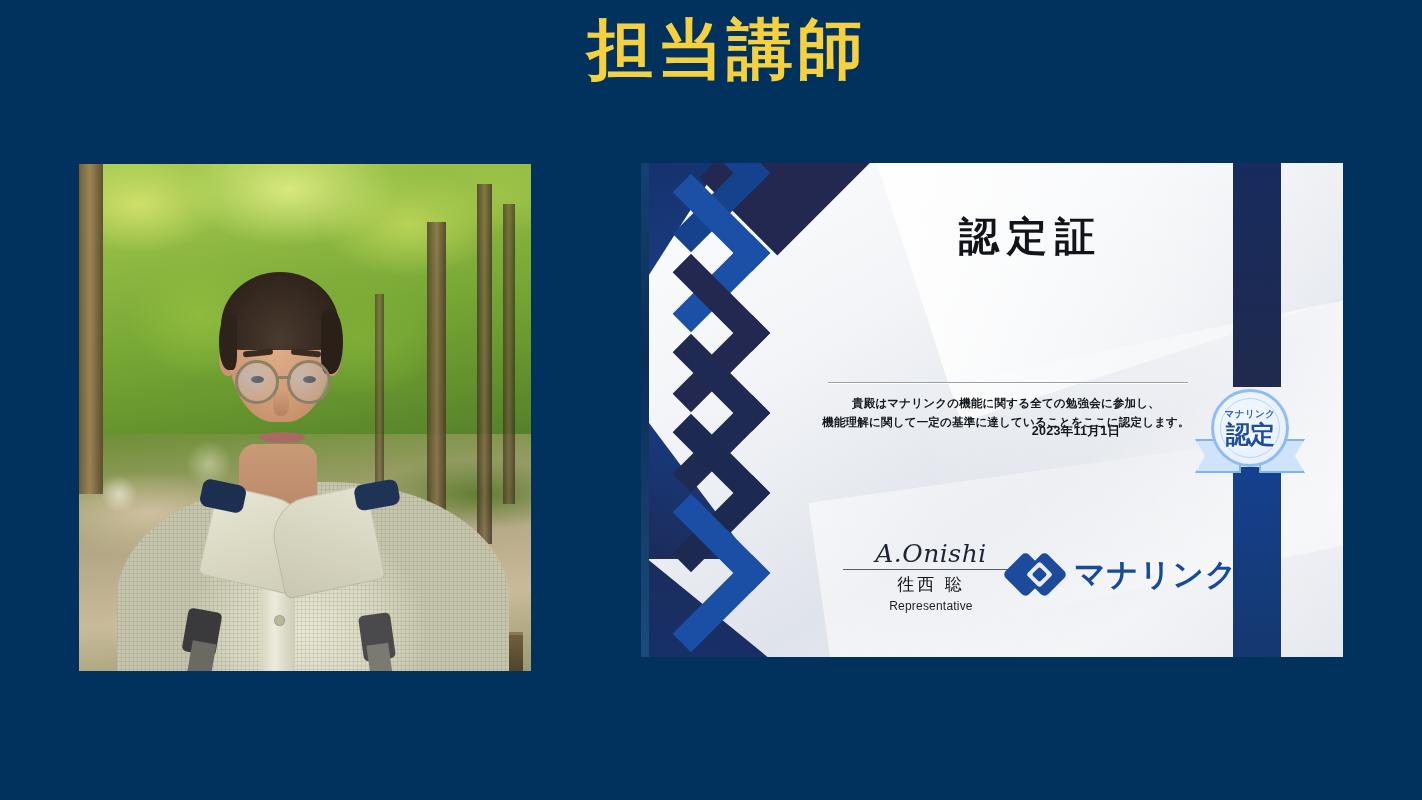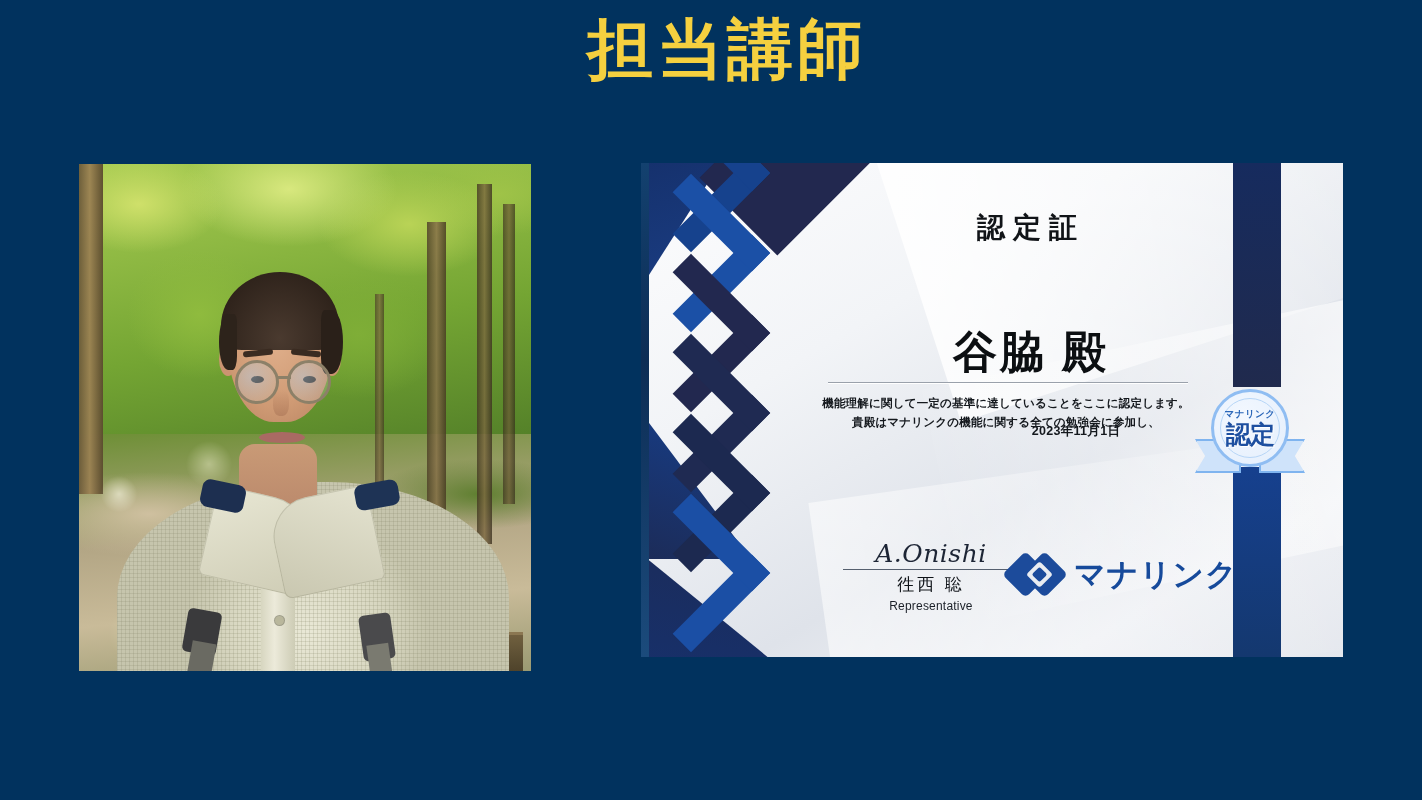--- a/index.html
+++ b/index.html
@@ -216,21 +216,21 @@
     position:absolute; left:6px; top:6px; right:6px; bottom:6px;
     border-radius:50%; border:1.5px solid #b7d6f7;
   }
   .seal-sub { font-size:9.5px; font-weight:700; color:#2a66b8; letter-spacing:.5px; line-height:1; position:relative; z-index:2; }
   .seal-main { font-size:25px; font-weight:700; color:#1d4fa0; line-height:1; margin-top:3px; position:relative; z-index:2;
     text-shadow:1px 1px 0 #ffffff; letter-spacing:-1px; }
 
   
   .cert-heading {
     position:absolute; left:190px; top:46px; width:400px;
-    text-align:center; font-size:28px; font-weight:900; color:#111418;
+    text-align:center; font-size:40px; font-weight:900; color:#111418;
     letter-spacing:8px;
   }
   .cert-recipient {
     position:absolute; left:190px; top:160px; width:400px;
     text-align:center; font-size:44px; font-weight:900; color:#0c0f12;
     letter-spacing:3px;
   }
   .cert-rule {
     position:absolute; left:187px; top:219px; width:360px; height:1px;
     background:#9aa1ab;
@@ -367,27 +367,26 @@
         <i></i>
       </div>
     <div class="chev-edge"></div>
   </div>
 
   <div class="bar-top"></div>
   <div class="bar-bottom"></div>
 
   <div class="cert-heading">認定証</div>
 
-  <div class="cert-recipient">谷脇 殿</div>
 
   <div class="cert-rule"></div>
 
   <div class="cert-body">
+    <div>貴殿はマナリンクの機能に関する全ての勉強会に参加し、</div>
     <div>機能理解に関して一定の基準に達していることをここに認定します。</div>
-    <div>貴殿はマナリンクの機能に関する全ての勉強会に参加し、</div>
   </div>
 
   <div class="cert-date">2023年11月1日</div>
 
   <div class="seal">
     <div class="seal-ribbon-l"></div>
     <div class="seal-ribbon-r"></div>
     <div class="seal-circle">
       <div class="seal-circle-inner"></div>
       <div class="seal-sub">マナリンク</div>

